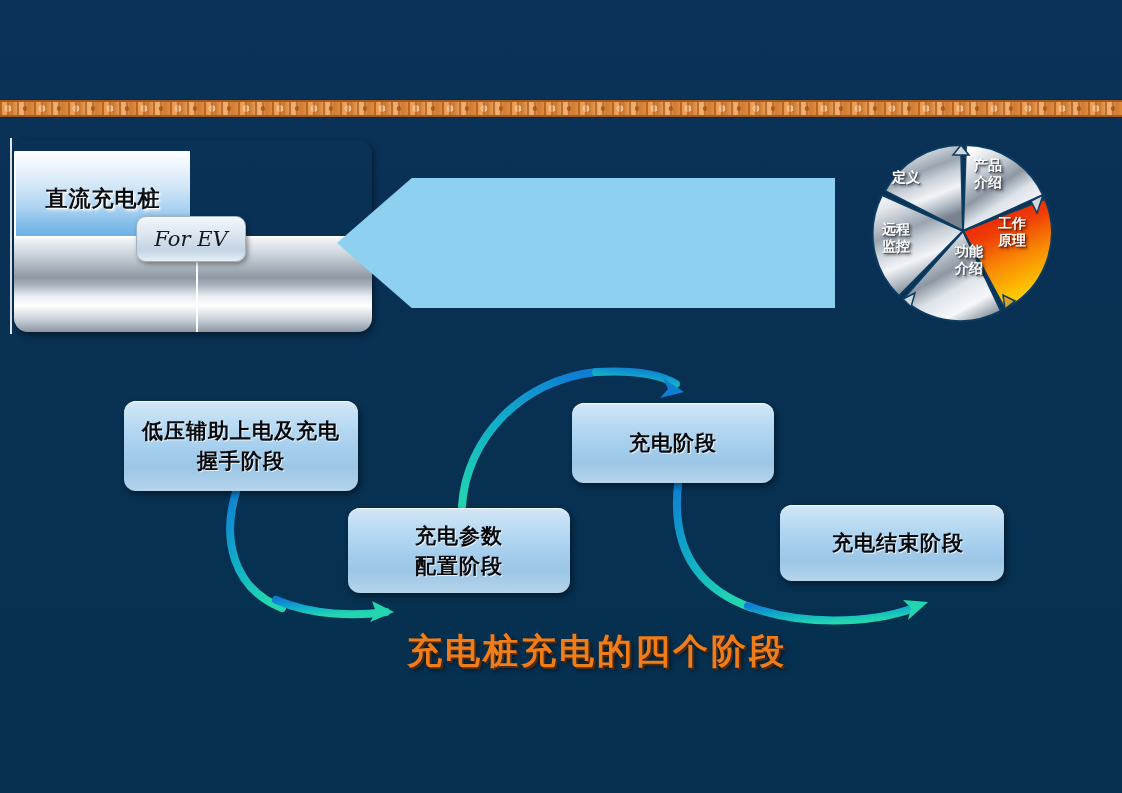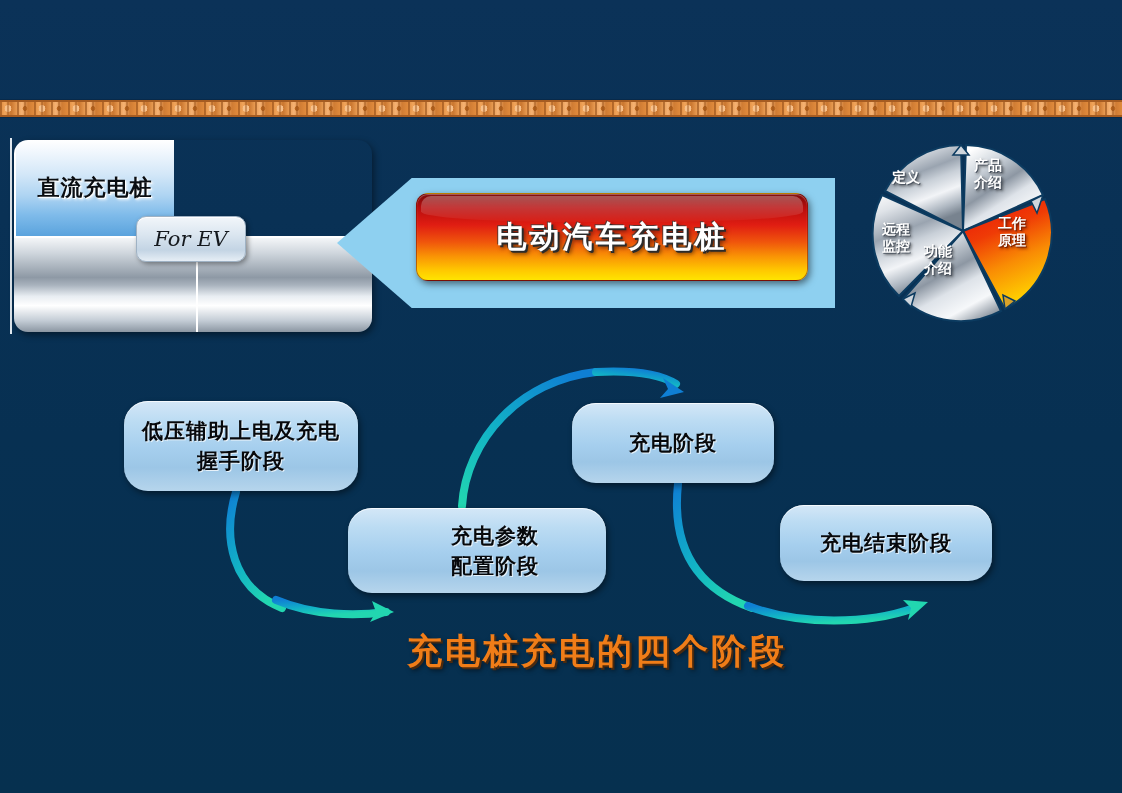--- a/index.html
+++ b/index.html
@@ -92,24 +92,25 @@
     height: 96px;
     box-sizing: border-box;
   }
   .silver {
     background: linear-gradient(180deg,
       #f4f6f8 0%, #cfd6dd 16%, #8e99a5 42%, #a8b2bd 50%,
       #e8edf2 62%, #ffffff 72%, #c3ccd5 88%, #8b96a2 100%);
   }
   .sp-cell.c-ac { width: 182px; }
   .sp-cell.c-dc {
-    width: 160px;
+    width: 176px;
     background: linear-gradient(180deg,
       #ffffff 0%, #f1f7fd 12%, #d3e7f8 36%, #aed4f2 58%,
       #7fbbea 78%, #5aa3dd 100%);
+    margin-top: 11px;
   }
   .sp-cell.c-bl { width: 182px; }
   .sp-cell.c-br { width: 176px; }
   .sp-row.bottom .sp-cell { border-top: 2px solid #ffffff; }
   .sp-cell.c-dc, .sp-cell.c-br { border-left: 2px solid #ffffff; }
 
   .sp-label {
     position: absolute;
     left: 0; right: 0;
     top: 50%;
@@ -210,46 +211,46 @@
     text-shadow: 1px 1px 0 #4d5662, 2px 2px 3px rgba(0,0,0,0.65);
     white-space: nowrap;
   }
   .wheel-label.hot {
     color: #ffffff;
     text-shadow: 1px 1px 0 #7a2000, 2px 2px 3px rgba(80,10,0,0.8);
   }
   .wl-define { left: 12px; top: 36px; width: 58px; }
   .wl-product { left: 94px; top: 24px; width: 58px; }
   .wl-principle { left: 118px; top: 82px; width: 58px; }
-  .wl-function { left: 44px; top: 110px; width: 58px; }
+  .wl-function { left: 60px; top: 110px; width: 58px; text-align: right; }
   .wl-remote { left: 2px; top: 88px; width: 58px; }
 
   
   .flow-box {
     position: absolute;
-    border-radius: 24px;
+    border-radius: 12px;
     background: linear-gradient(180deg,
       #d4e7f7 0%, #bcdcf3 22%, #a6cfee 52%, #9cc6e6 74%, #b6d5ec 100%);
     box-shadow: 2px 3px 6px rgba(0,0,0,0.45), inset 0 1px 0 rgba(255,255,255,0.75);
     display: flex;
     align-items: center;
     justify-content: center;
     text-align: center;
     color: #07090c;
     font-weight: bold;
     font-size: 21px;
     line-height: 30px;
     letter-spacing: 1px;
     text-shadow: 1px 1px 0 rgba(255,255,255,0.75);
     font-family: "DejaVu Sans", "Liberation Sans", sans-serif;
   }
   #box-1 { left: 124px; top: 401px; width: 234px; height: 90px; }
-  #box-2 { left: 348px; top: 508px; width: 222px; height: 85px; padding-left: 36px; }
+  #box-2 { left: 348px; top: 508px; width: 222px; height: 85px; }
   #box-3 { left: 572px; top: 403px; width: 202px; height: 80px; }
-  #box-4 { left: 780px; top: 505px; width: 212px; height: 76px; }
+  #box-4 { left: 780px; top: 505px; width: 212px; height: 76px; padding-left: 12px; }
 
   
   .arrows {
     position: absolute;
     left: 0; top: 0;
     width: 1122px; height: 793px;
     pointer-events: none;
   }
 
   
@@ -291,24 +292,20 @@
       <div class="sp-cell c-bl silver"></div>
       <div class="sp-cell c-br silver"></div>
     </div>
   </div>
 
   <div class="forev-box">
     <span>For EV</span>
   </div>
 
   <div class="blue-arrow"></div>
-  <div class="title-plate">
-    <div class="gloss"></div>
-    <div class="title-text">电动汽车充电桩</div>
-  </div>
 
   <div class="wheel">
     <svg width="196" height="196" viewBox="0 0 196 196">
       <defs>
         <linearGradient id="silverSeg" x1="0" y1="0" x2="0.35" y2="1">
           <stop offset="0%" stop-color="#fdfdfd"></stop>
           <stop offset="18%" stop-color="#dfe3e8"></stop>
           <stop offset="42%" stop-color="#9aa4b0"></stop>
           <stop offset="55%" stop-color="#c9d0d8"></stop>
           <stop offset="72%" stop-color="#f2f4f7"></stop>

